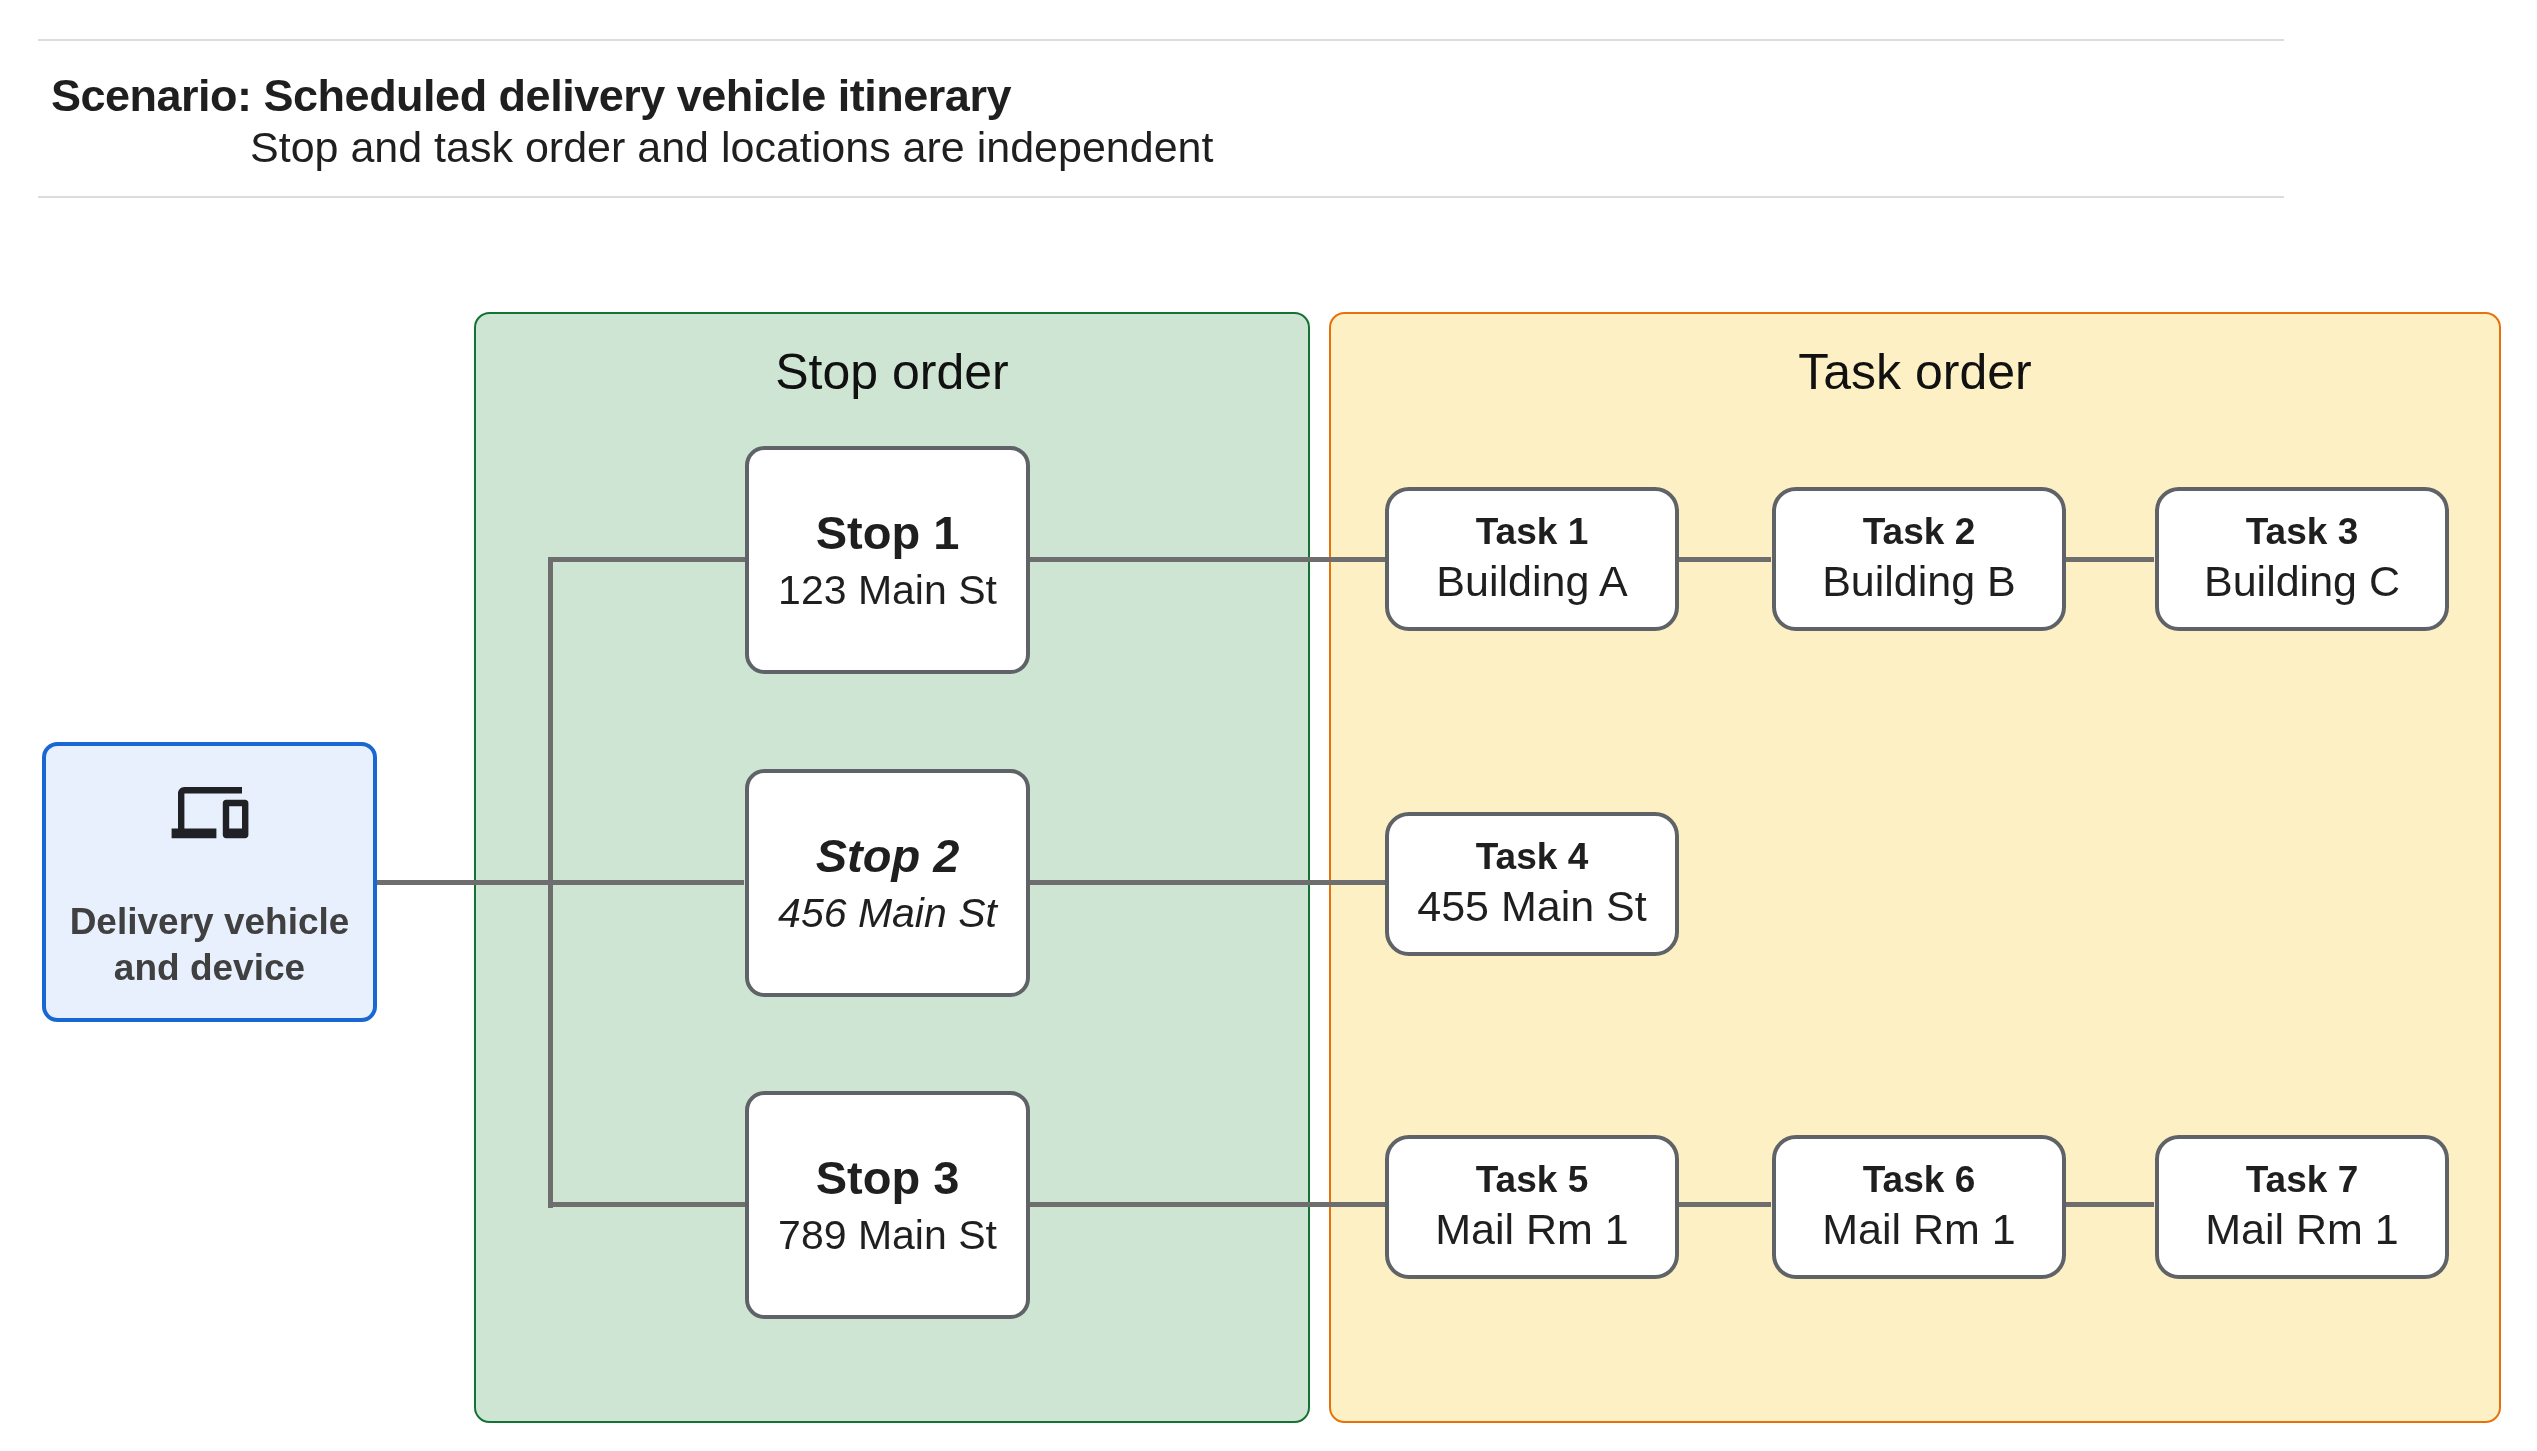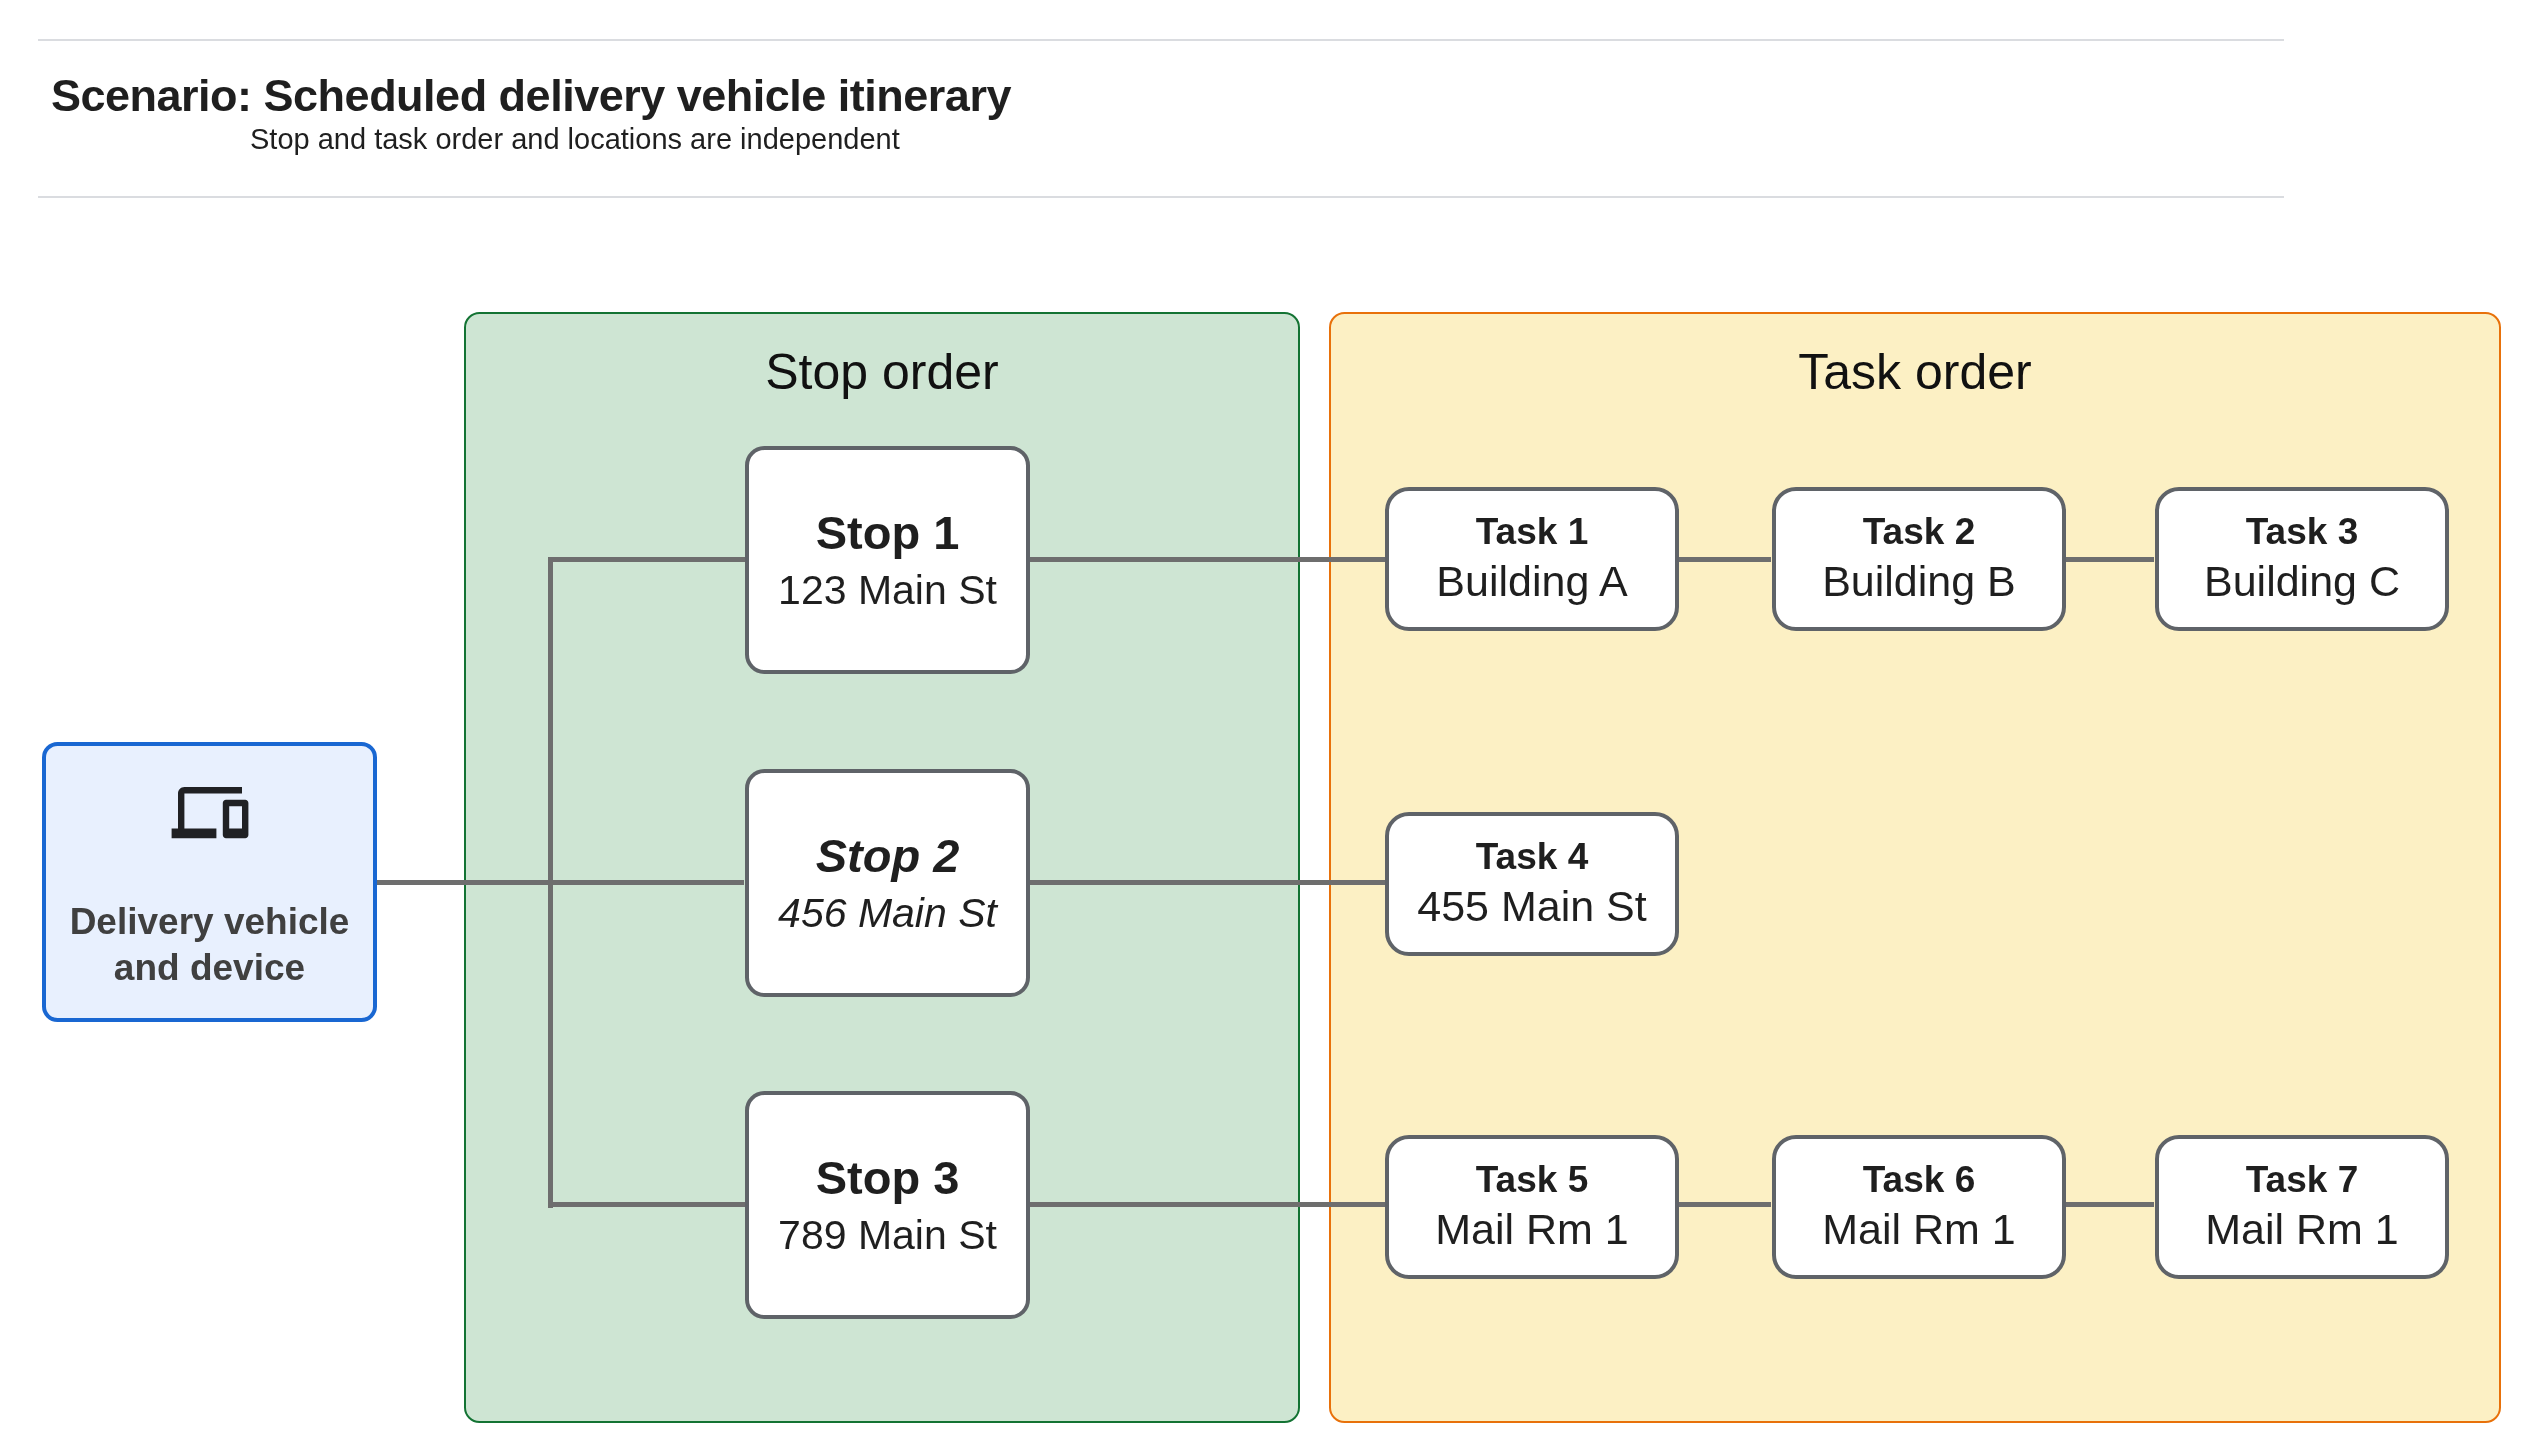--- a/index.html
+++ b/index.html
@@ -4,24 +4,24 @@
 <style>
   html,body{margin:0;padding:0;background:#ffffff;}
   .canvas{
     position:relative;width:2538px;height:1452px;background:#ffffff;overflow:hidden;
     font-family:"Liberation Sans","DejaVu Sans",sans-serif;color:var(--text,#1F1F1F);
   }
   .rule{position:absolute;left:38px;width:2246px;height:1.9px;background:var(--rule,#DADCE0);}
   .rule-top{top:39px;}
   .rule-bottom{top:196px;}
   .page-title{position:absolute;left:51px;top:70px;font-size:45px;font-weight:700;letter-spacing:-0.5px;white-space:nowrap;}
-  .page-subtitle{position:absolute;left:250px;top:123px;font-size:29px;font-weight:400;white-space:nowrap;}
+  .page-subtitle{position:absolute;left:250px;top:123px;font-size:43px;font-weight:400;white-space:nowrap;}
 
   .panel{position:absolute;top:312px;height:1111px;border-radius:15.5px;box-sizing:border-box;}
-  .panel-stop{left:464px;width:836px;background:var(--stop-panel-fill,#CEE5D3);border:2.9px solid var(--stop-panel-border,#137333);}
+  .panel-stop{left:474px;width:836px;background:var(--stop-panel-fill,#CEE5D3);border:2.9px solid var(--stop-panel-border,#137333);}
   .panel-task{left:1329px;width:1172px;background:var(--task-panel-fill,#FCF0C4);border:2.9px solid var(--task-panel-border,#E8710A);padding-left:14px;}
   .panel-title{position:absolute;top:29px;left:0;width:100%;text-align:center;font-size:50px;font-weight:400;color:#111111;}
 
   .connector{position:absolute;background:var(--connector,#6E6E6E);z-index:3;}
 
   .node{position:absolute;box-sizing:border-box;background:#ffffff;border:4.8px solid var(--node-border,#5F6368);
         display:flex;flex-direction:column;align-items:center;justify-content:center;text-align:center;z-index:4;}
   .stop-node{left:745px;width:285px;height:228px;border-radius:19.4px;}
   .stop-1{top:446px;} .stop-2{top:769px;font-style:italic;} .stop-3{top:1091px;}
   .stop-node .node-title{font-size:47px;font-weight:700;line-height:1.2;}

